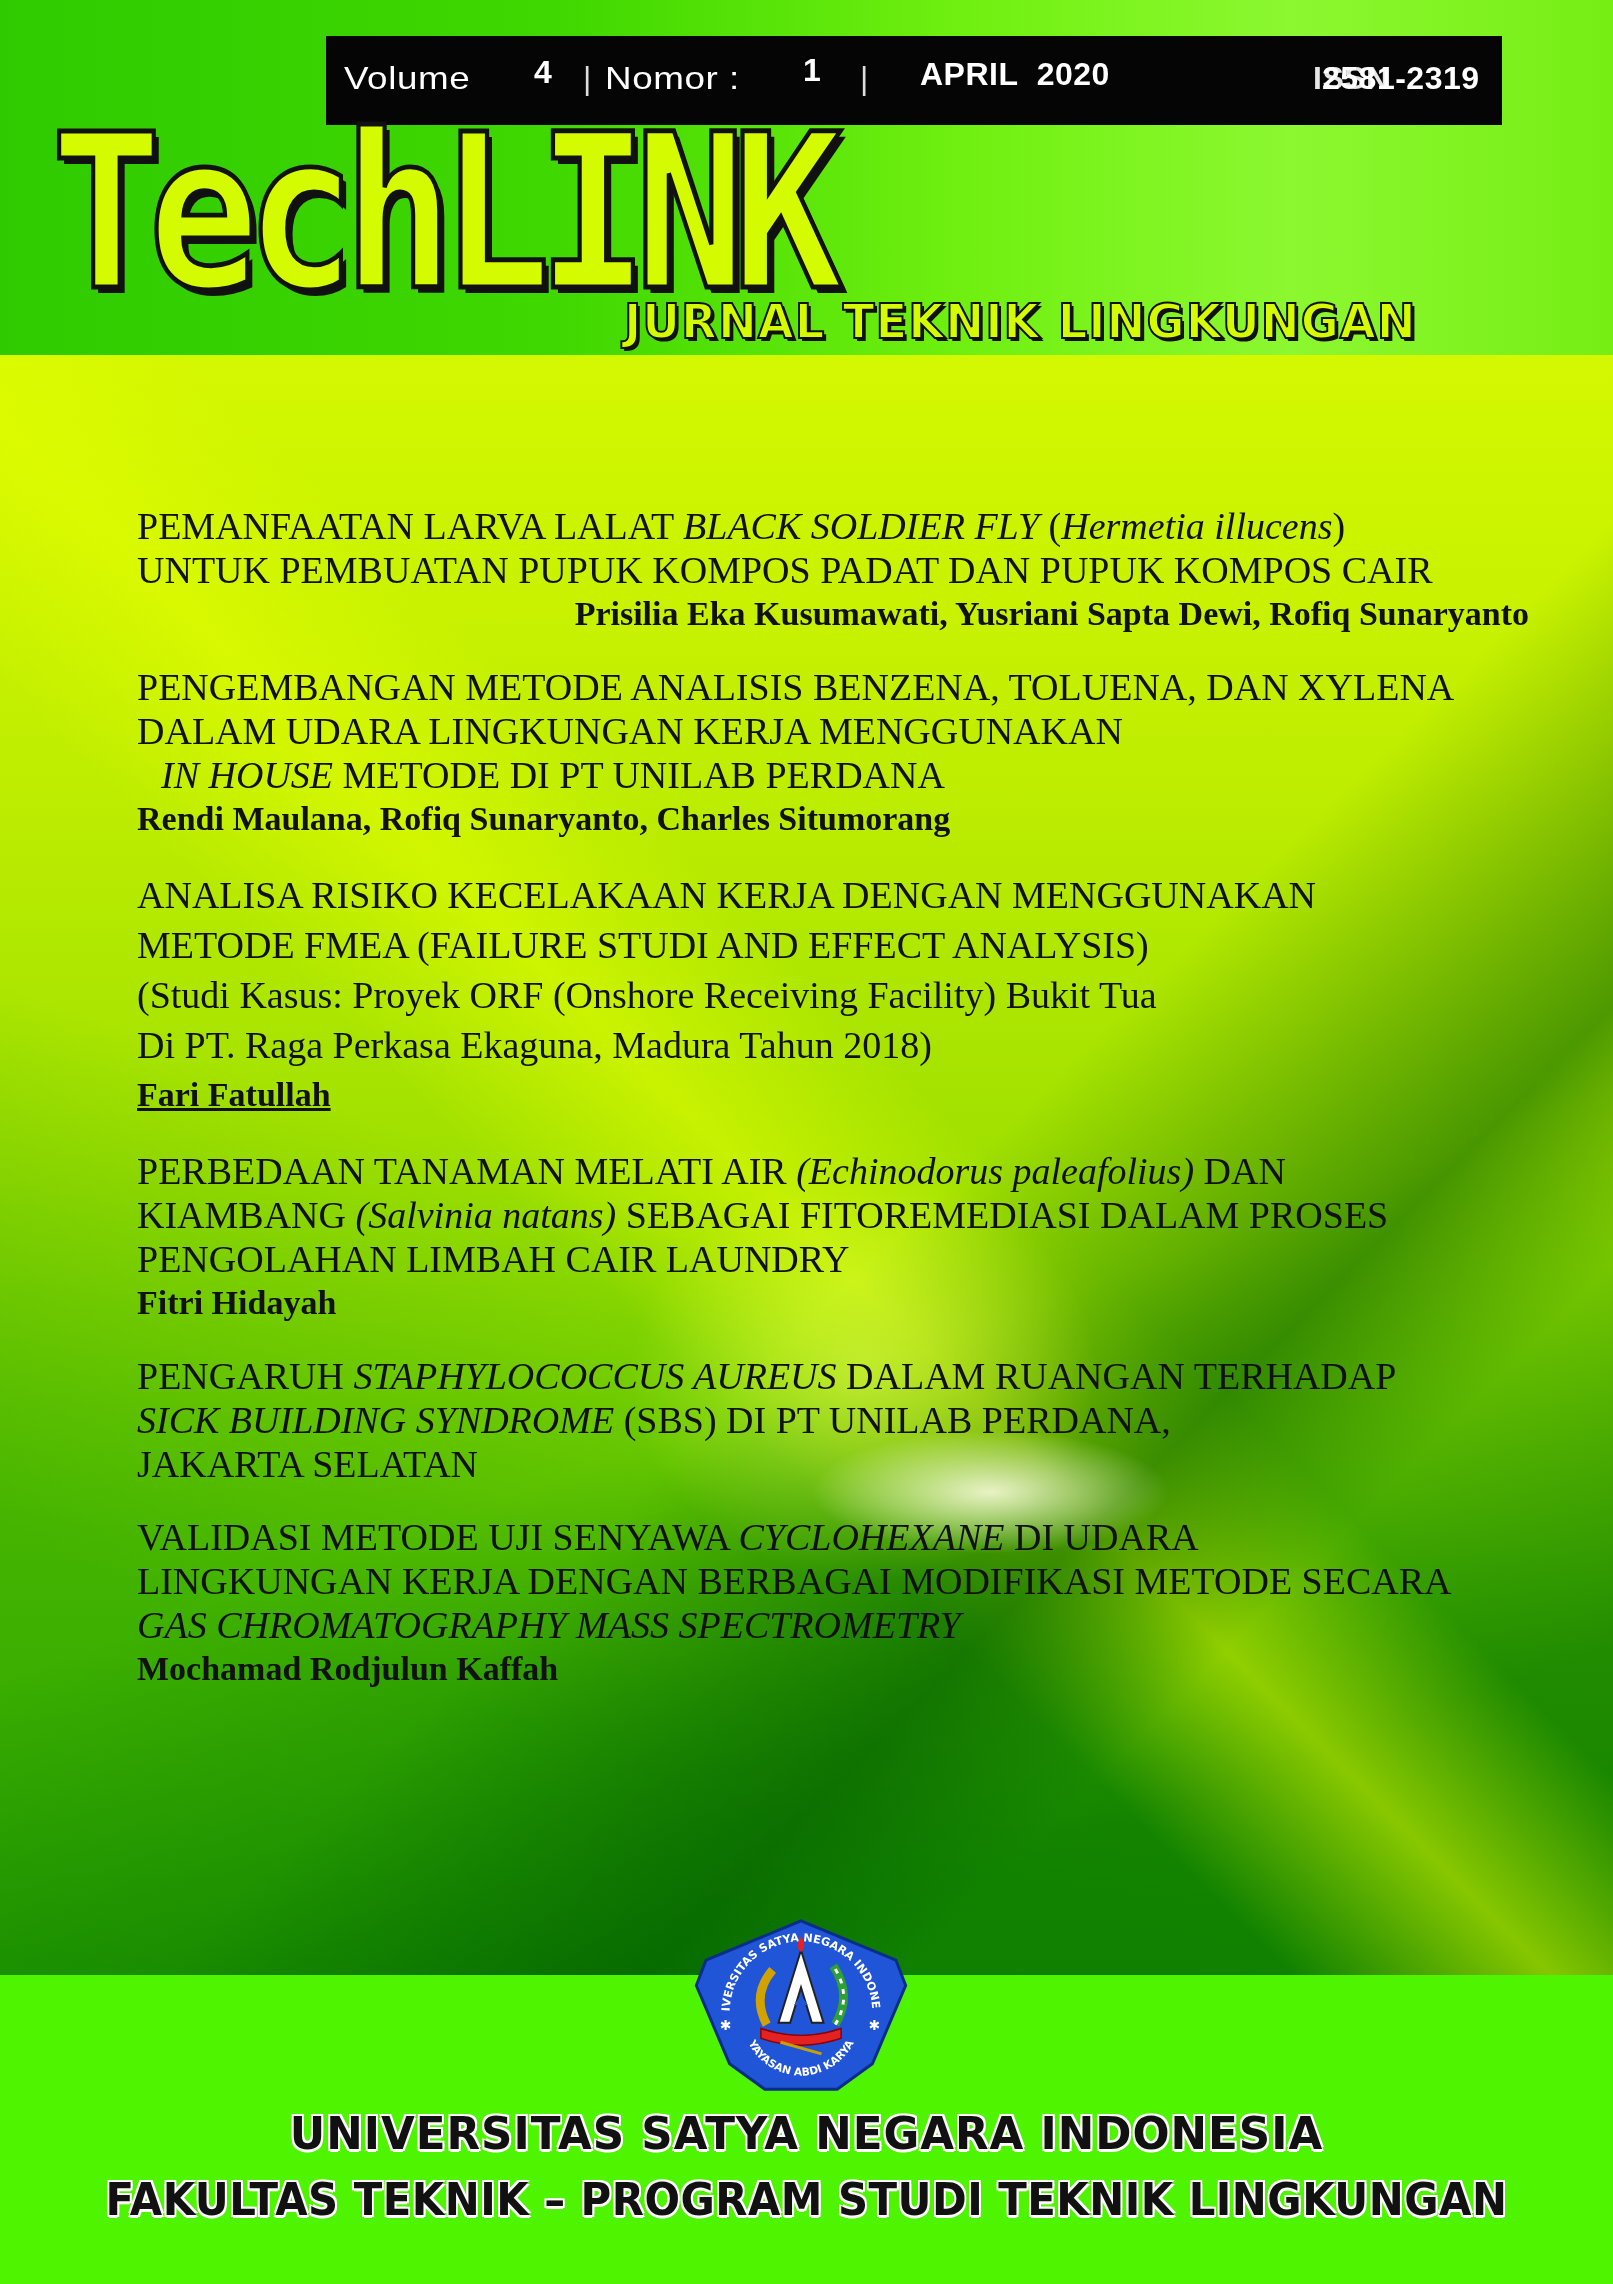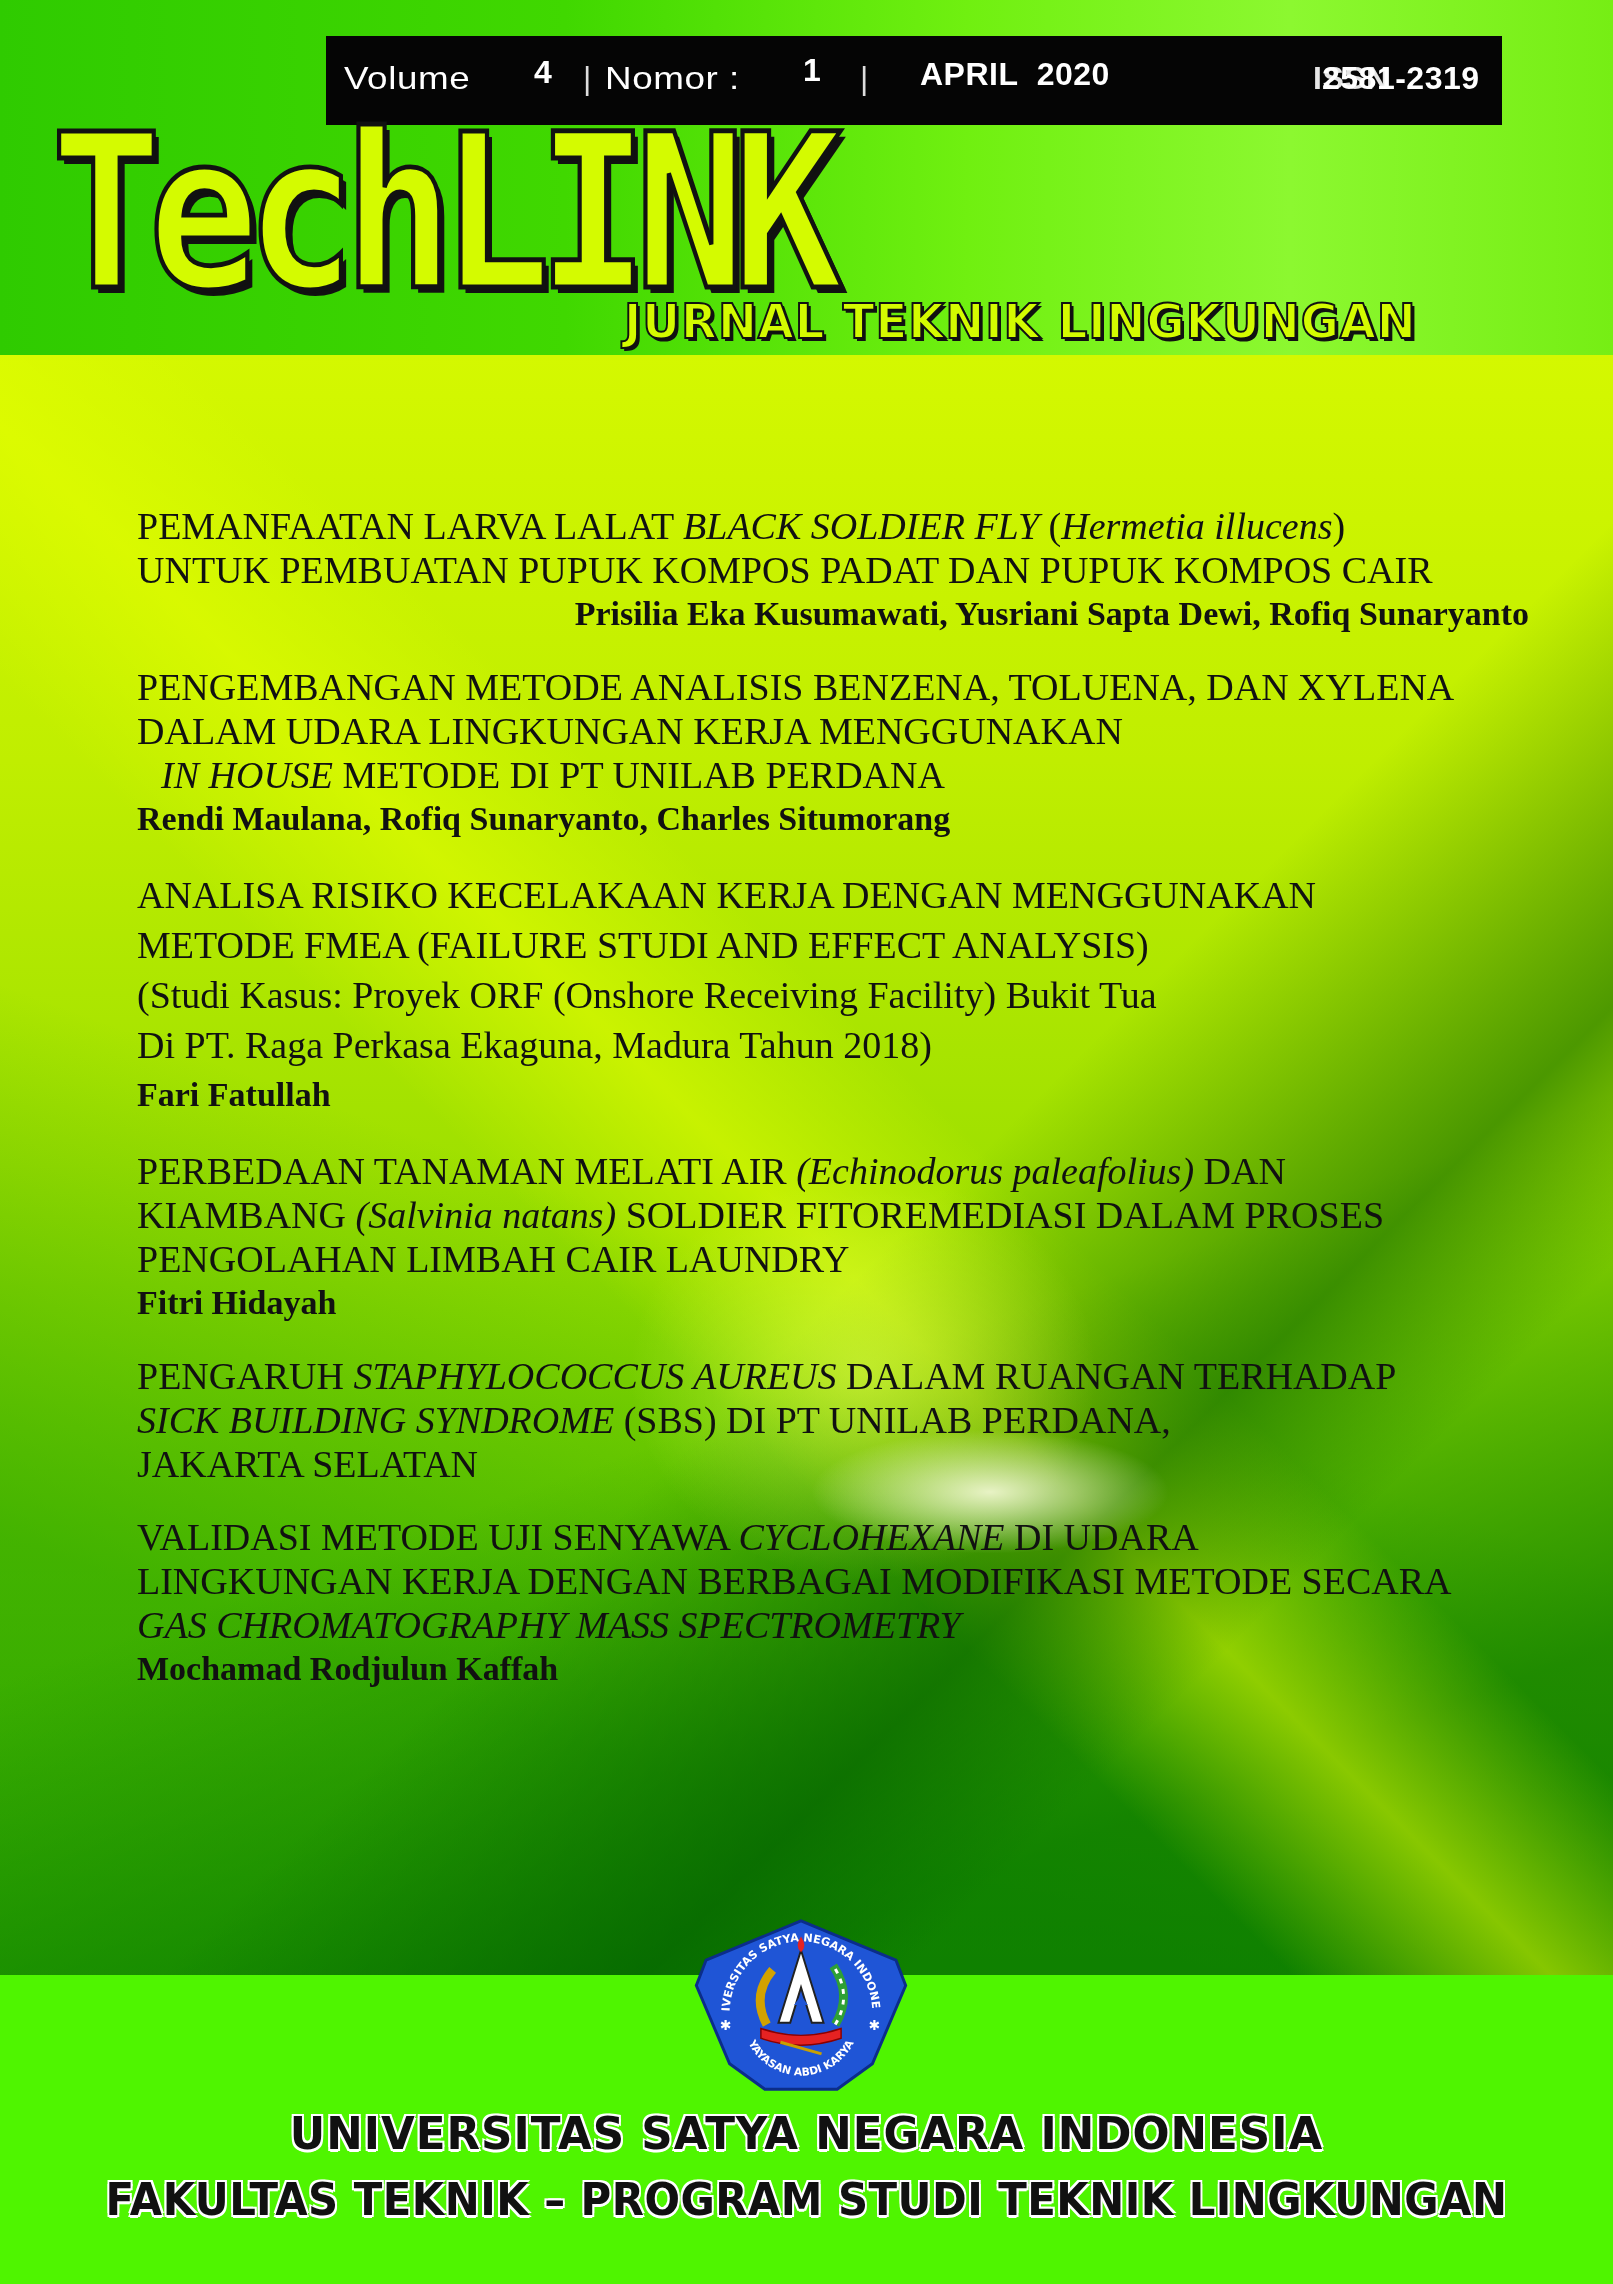--- a/index.html
+++ b/index.html
@@ -59,21 +59,21 @@
     text-shadow: 2.9px 2.9px 0 #111;
     transform: scaleX(0.97); transform-origin: left;
   }
 
   
   .articles { position: absolute; left: 137px; top: 504px; width: 1392px; color: #111; }
   .article { margin-bottom: 29px; }
   .title-line { font-size: 38px; line-height: 44px; white-space: nowrap; }
   .author-line { font-size: 34px; line-height: 44px; font-weight: bold; white-space: nowrap; }
   .loose .title-line { line-height: 50px; }
-  .loose .author-line { line-height: 50px; }
+  .loose .author-line { line-height: 50px; text-decoration: underline; }
   .it { font-style: italic; }
 
   
   .footer-band {
     position: absolute; left: 0; top: 1975px; width: 1613px; height: 310px;
     background: #4ff500;
   }
   .crest {
     position: absolute; left: 690px; top: 1917px; width: 222px; height: 180px;
   }
@@ -121,21 +121,21 @@
     </div>
     <div class="article loose">
       <div class="title-line"><span style="white-space: pre; margin-top: 42px;">ANALISA RISIKO KECELAKAAN KERJA DENGAN MENGGUNAKAN</span></div>
       <div class="title-line"><span style="white-space: pre;">METODE FMEA (FAILURE STUDI AND EFFECT ANALYSIS)</span></div>
       <div class="title-line"><span style="white-space: pre;">(Studi Kasus: Proyek ORF (Onshore Receiving Facility) Bukit Tua</span></div>
       <div class="title-line"><span style="white-space: pre;">Di PT. Raga Perkasa Ekaguna, Madura Tahun 2018)</span></div>
       <div class="author-line" style="white-space: pre;">Fari Fatullah</div>
     </div>
     <div class="article">
       <div class="title-line"><span style="white-space: pre;">PERBEDAAN TANAMAN MELATI AIR </span><span class="it" style="white-space: pre;">(Echinodorus paleafolius)</span><span style="white-space: pre;"> DAN</span></div>
-      <div class="title-line"><span style="white-space: pre;">KIAMBANG </span><span class="it" style="white-space: pre;">(Salvinia natans)</span><span style="white-space: pre;"> SOLDIER FITOREMEDIASI DALAM PROSES</span></div>
+      <div class="title-line"><span style="white-space: pre;">KIAMBANG </span><span class="it" style="white-space: pre;">(Salvinia natans)</span><span style="white-space: pre;"> SEBAGAI FITOREMEDIASI DALAM PROSES</span></div>
       <div class="title-line"><span style="white-space: pre;">PENGOLAHAN LIMBAH CAIR LAUNDRY</span></div>
       <div class="author-line" style="white-space: pre;">Fitri Hidayah</div>
     </div>
     <div class="article">
       <div class="title-line"><span style="white-space: pre;">PENGARUH </span><span class="it" style="white-space: pre;">STAPHYLOCOCCUS AUREUS</span><span style="white-space: pre;"> DALAM RUANGAN TERHADAP</span></div>
       <div class="title-line"><span class="it" style="white-space: pre;">SICK BUILDING SYNDROME</span><span style="white-space: pre;"> (SBS) DI PT UNILAB PERDANA,</span></div>
       <div class="title-line"><span style="white-space: pre;">JAKARTA SELATAN</span></div>
     </div>
     <div class="article">
       <div class="title-line"><span style="white-space: pre;">VALIDASI METODE UJI SENYAWA </span><span class="it" style="white-space: pre;">CYCLOHEXANE</span><span style="white-space: pre;"> DI UDARA</span></div>

